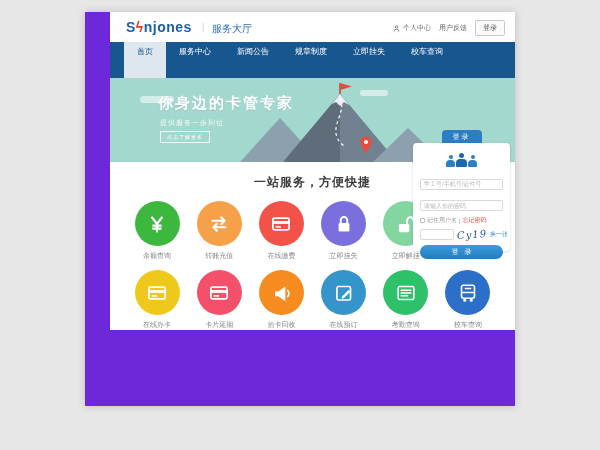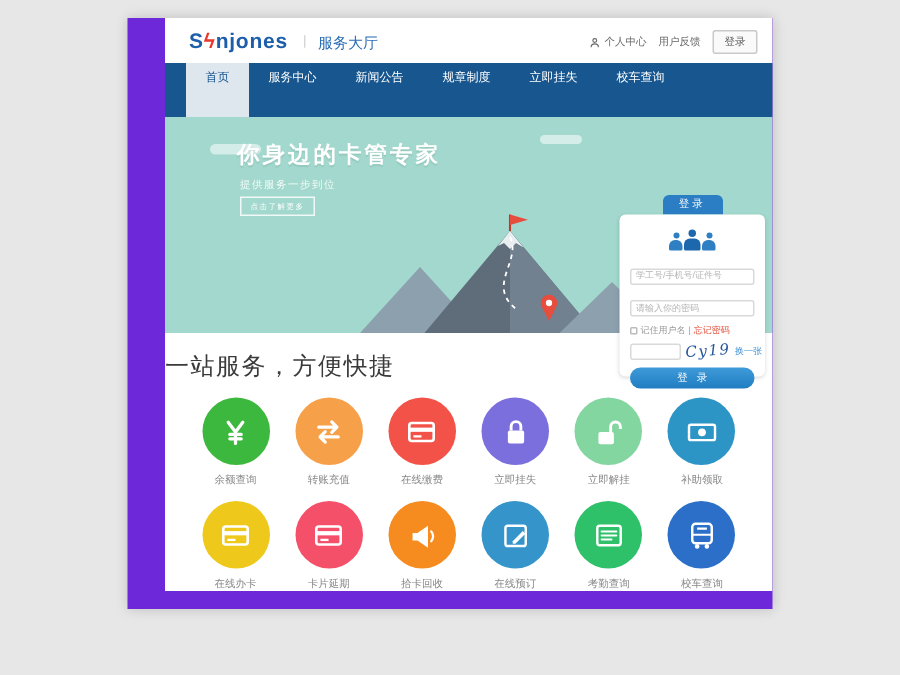--- a/index.html
+++ b/index.html
@@ -19,21 +19,21 @@
   .hdr-link { font-size:7px; color:#666; cursor:pointer; display:flex; align-items:center; gap:2px;}
   .hdr-btn { font-size:7px; color:#555; border:1px solid #c9c9c9; border-radius:2px;
     padding:2px 7px; cursor:pointer; background:#fafafa; }
 
   
   .nav { height:36px; background:#17568f; display:flex; align-items:stretch; padding-left:14px; }
   .nav-item { font-size:8px; color:#fff; line-height:20px; padding:0 13px; cursor:pointer; }
   .nav-item.active { background:#dfe7ee; color:#17568f; }
 
   
-  .hero { position:relative; height:144px; background:#a2d8cd; overflow:visible; }
+  .hero { position:relative; height:84px; background:#a2d8cd; overflow:visible; }
   .hero-title { position:absolute; left:48px; top:16px; color:#fff; font-size:15px;
     font-weight:bold; letter-spacing:2px; text-shadow:0 1px 1px rgba(0,0,0,.08); }
   .hero-sub { position:absolute; left:50px; top:40px; color:#f2fbf8; font-size:7px; letter-spacing:1px; }
   .hero-cta { position:absolute; left:50px; top:53px; color:#fff; font-size:5px;
     border:1px solid rgba(255,255,255,.85); padding:2px 6px; cursor:pointer; letter-spacing:1px;}
   .mtn { position:absolute; left:118px; bottom:0; }
   .cloud { position:absolute; background:rgba(255,255,255,.55); border-radius:10px; }
 
   
   .login { position:absolute; top:52px; right:5px; width:97px; z-index:6; }
@@ -61,21 +61,21 @@
   .cap-inp { width:34px; height:11px; border:1px solid #d9d9d9; border-radius:2px; font-size:6px; padding:0 2px;}
   .cap-img { font-family:"DejaVu Serif", serif; font-style:italic; font-size:10px; color:#26569c;
     transform:rotate(-4deg); letter-spacing:1px; cursor:pointer; }
   .cap-change { font-size:6px; color:#3b8fd4; cursor:pointer; white-space:nowrap; }
   .login-btn { display:block; width:100%; height:14px; border:none; border-radius:7px;
     background:linear-gradient(#3f9ad8,#1f7ec2); color:#fff; font-size:7px; letter-spacing:6px;
     text-indent:6px; cursor:pointer; }
 
   
   .svc { position:relative; background:#fff; padding-top:12px; }
-  .sec-title { font-size:16px; color:#3a3a3a; font-weight:400;
+  .sec-title { text-align:center; font-size:12px; color:#3a3a3a; font-weight:700;
     letter-spacing:1px; margin-bottom:10px; }
   .svc-row { display:flex; justify-content:space-between; padding:0 16px; margin-bottom:9px; }
   .svc-item { width:62px; text-align:center; cursor:pointer; }
   .svc-circle { width:45px; height:45px; border-radius:50%; margin:0 auto;
     display:flex; align-items:center; justify-content:center; }
   .svc-label { font-size:7px; color:#888; margin-top:5px; }
   .more-btn { display:block; margin:4px auto 12px; width:74px; height:17px; border:none;
     border-radius:3px; background:#f47622; color:#fff; font-size:8px; cursor:pointer; }
 
   

